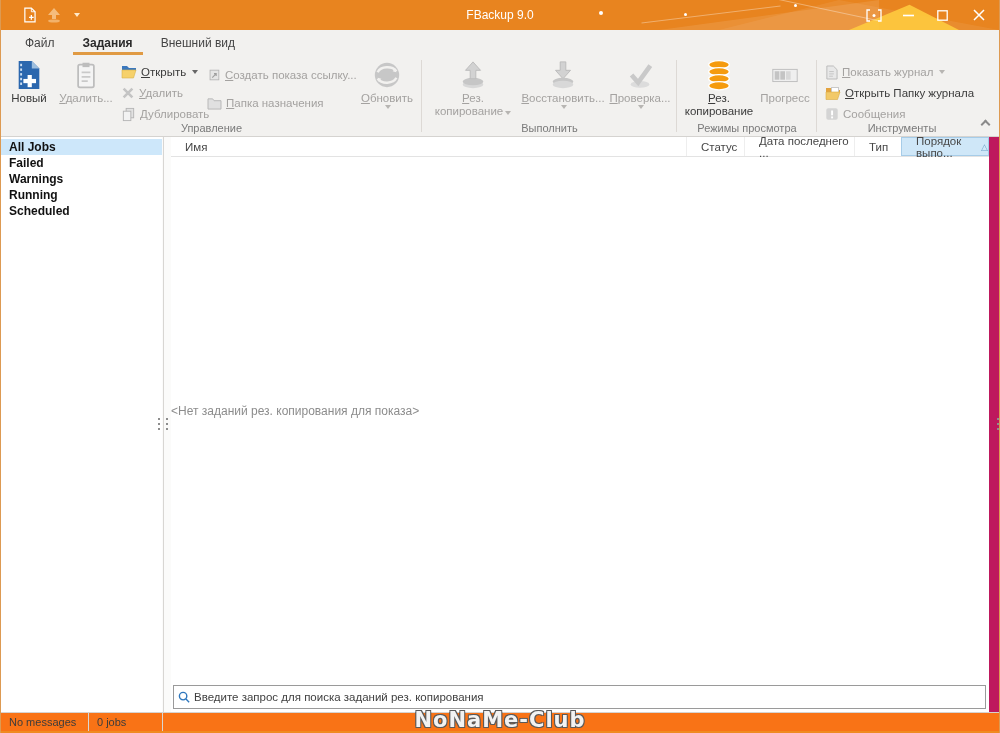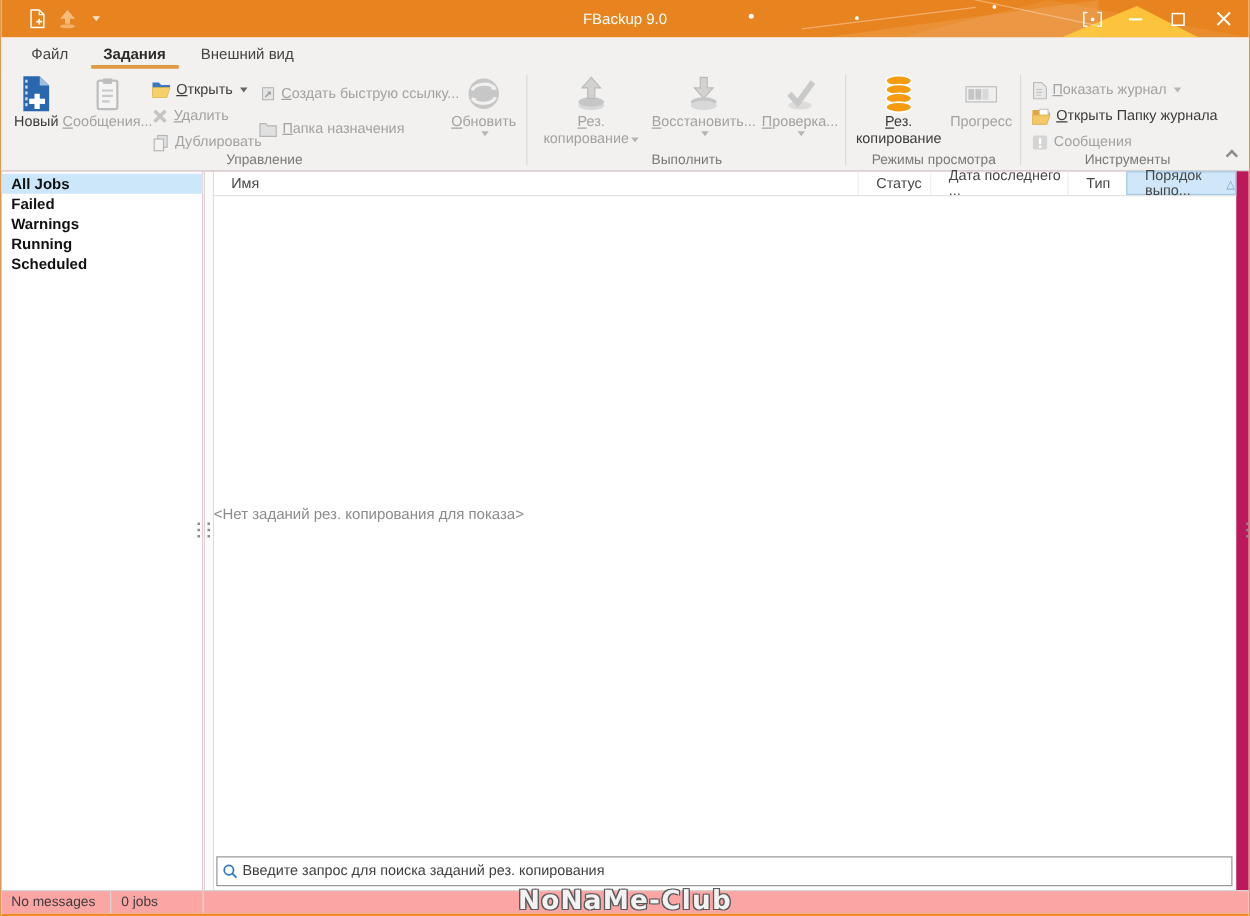--- a/index.html
+++ b/index.html
@@ -73,21 +73,21 @@
   .hcell.sorted { background:#cfe7f8; border:1px solid #a6cce8; justify-content:flex-start; position:relative; }
   .sortmark { margin-left:6px; font-size:9px; color:#6fa3c9; }
   .empty-msg { position:absolute; left:0; right:0; top:267px; font-size:12px; color:#8c8c8c; }
   .searchbox { position:absolute; left:2px; right:3px; bottom:3px; height:19px; background:#fff;
                border:1px solid #9a9a9a; display:flex; align-items:center; padding:11px 4px; gap:3px; }
   .searchbox input { border:none; outline:none; flex:1; font-size:11.5px; font-family:"Liberation Sans",sans-serif;
                      color:#333; background:transparent; }
   .searchbox input::placeholder { color:#3f3f3f; opacity:1; }
 
   
-  .statusbar { position:absolute; left:0; bottom:2px; width:100%; height:19px; background:#fca5a5;
+  .statusbar { position:absolute; left:0; bottom:2px; width:100%; height:19px; background:#f97316;
                border-top:1px solid #d6d3d0; display:flex; font-size:11px; color:#3c3c3c; }
   .scell { display:flex; align-items:center; padding-left:8px; border-right:1px solid #d9d6d2; }
   .bottomborder { position:absolute; left:0; bottom:0; width:100%; height:2px; background:#ef8b22; }
 
   .watermark { position:absolute; left:50%; transform:translateX(-50%); bottom:1px; z-index:9;
                font-family:"DejaVu Sans", sans-serif; font-weight:bold; font-size:21px; letter-spacing:1px;
                color:#f2f2f2;
                text-shadow:-1px -1px 0 #5a5a5a, 1px -1px 0 #5a5a5a, -1px 1px 0 #5a5a5a, 1px 1px 0 #5a5a5a; }
 </style>
 </head>
@@ -179,21 +179,21 @@
       <div class="btn-large dis" style="left:54px; width:62px;">
         <span class="bicon">
           <svg width="28" height="30" viewBox="0 0 32 32">
               <rect x="7" y="4" width="18" height="26" rx="2" fill="#f4f4f4" stroke="#bdbdbd" stroke-width="2"></rect>
               <rect x="12" y="2" width="8" height="5" fill="#bdbdbd"></rect>
               <g stroke="#c9c9c9" stroke-width="2">
                 <path d="M11 13h10M11 18h10M11 23h7"></path>
               </g>
             </svg>
         </span>
-        <span class="blabel ak">Сообщения...</span>
+        <span class="blabel ak">Удалить...</span>
       </div>
 
       <div class="btn-small en" style="left:120px; top:7px;">
         <span style="display:flex;">
           <svg width="16" height="14" viewBox="0 0 16 14">
               <path d="M1 1h5l2 2h7v3H1z" fill="#3b78bd"></path>
               <path d="M1 5h14l-2.5 8H1z" fill="#f6d16b" stroke="#d9b44a" stroke-width="0.6"></path>
             </svg>
         </span>
         <span class="ak">Открыть</span>
@@ -217,21 +217,21 @@
         <span class="ak">Дублировать</span>
       </div>
 
       <div class="btn-small dis" style="left:206px; top:10px;">
         <span style="display:flex;">
           <svg width="14" height="14" viewBox="0 0 16 16">
               <rect x="3.5" y="2.5" width="10" height="11" fill="#e5e5e5" stroke="#b5b5b5"></rect>
               <path d="M6 11l4.5-4.5M10.5 9V6.5H8" stroke="#9e9e9e" stroke-width="1.3" fill="none"></path>
             </svg>
         </span>
-        <span class="ak">Создать быструю ссылку...</span>
+        <span class="ak">Создать показа ссылку...</span>
       </div>
       <div class="btn-small dis" style="left:206px; top:38px;">
         <span style="display:flex;">
           <svg width="15" height="13" viewBox="0 0 16 14">
               <path d="M1 2h5l1.5 2H15v9H1z" fill="#e0e0e0" stroke="#b5b5b5"></path>
             </svg>
         </span>
         <span class="ak">Папка назначения</span>
       </div>
 

